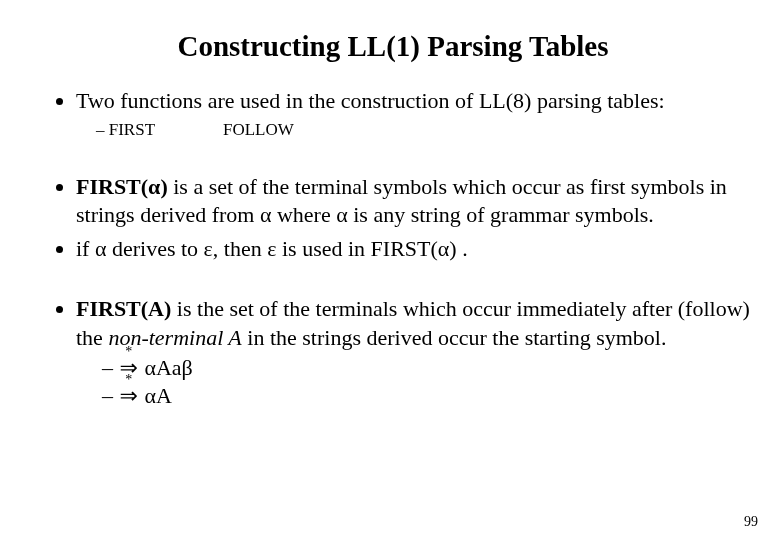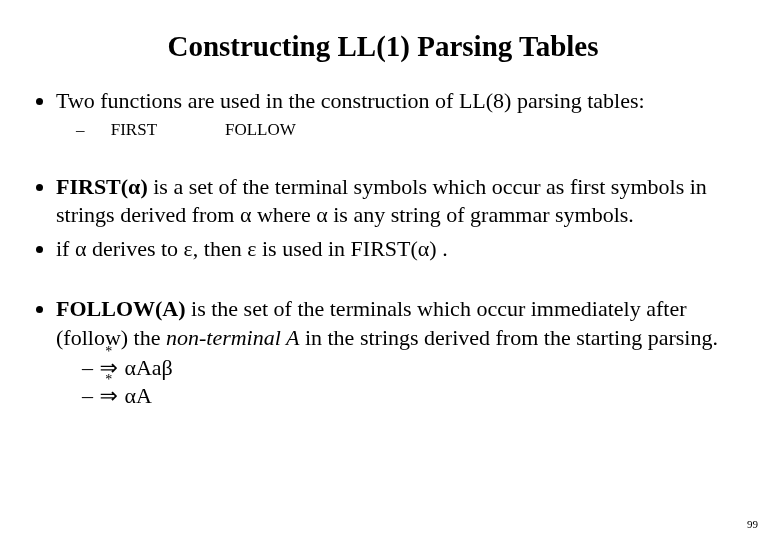--- a/index.html
+++ b/index.html
@@ -8,21 +8,21 @@
     width: 780px;
     height: 540px;
     background: #ffffff;
     font-family: "Times New Roman", Times, serif;
     color: #000;
   }
   .slide {
     box-sizing: border-box;
     width: 780px;
     height: 540px;
-    padding: 20px 30px 10px 16px;
+    padding: 20px 30px 10px 36px;
     position: relative;
   }
   .title {
     text-align: center;
     font-size: 29px;
     font-weight: bold;
     margin: 10px 0 24px 0;
   }
   ul.top {
     list-style: disc;
@@ -48,41 +48,41 @@
     margin: 2px 0 0 0;
     padding: 0 0 0 26px;
     font-size: 22px;
   }
   ul.sub2 > li::before {
     content: "–  ";
   }
   .row-inline span.col {
     display: inline-block;
   }
-  .col-first { width: 110px; margin-left: 22px; }
+  .col-first { width: 110px; }
   .spacer-group { height: 26px; }
   .bold { font-weight: bold; }
   .italic { font-style: italic; }
   .derive {
     position: relative;
     display: inline-block;
     padding: 0 1px;
   }
   .derive .star {
     position: absolute;
     top: -11px;
     left: 50%;
     transform: translateX(-50%);
     font-size: 14px;
   }
   .page-num {
     position: absolute;
     right: 22px;
     bottom: 10px;
-    font-size: 11px;
+    font-size: 14px;
     margin-left: 11px;
   }
 </style>
 </head>
 <body>
 
 <div class="slide">
 
   <div class="title">Constructing LL(1) Parsing Tables</div>
 
@@ -108,21 +108,21 @@
     </li>
     <li>
       <span>if α derives to ε, then ε is used in FIRST(α) .</span>
     </li>
   </ul>
 
   <div class="spacer-group"></div>
 
   <ul class="top">
     <li>
-      <span class="bold">FOLLOW(A)</span><span> is the set of the terminals which occur immediately after (follow)  the </span><span class="italic">non-terminal A</span><span>  in the strings derived from the starting parsing.</span>
+      <span class="bold">FIRST(A)</span><span> is the set of the terminals which occur immediately after (follow)  the </span><span class="italic">non-terminal A</span><span>  in the strings derived occur the starting symbol.</span>
       <ul class="sub2">
         <li>
           <span class="derive"><span class="star">*</span><span>⇒</span></span><span> αAaβ</span>
         </li>
         <li>
           <span class="derive"><span class="star">*</span><span>⇒</span></span><span> αA</span>
         </li>
       </ul>
     </li>
   </ul>

